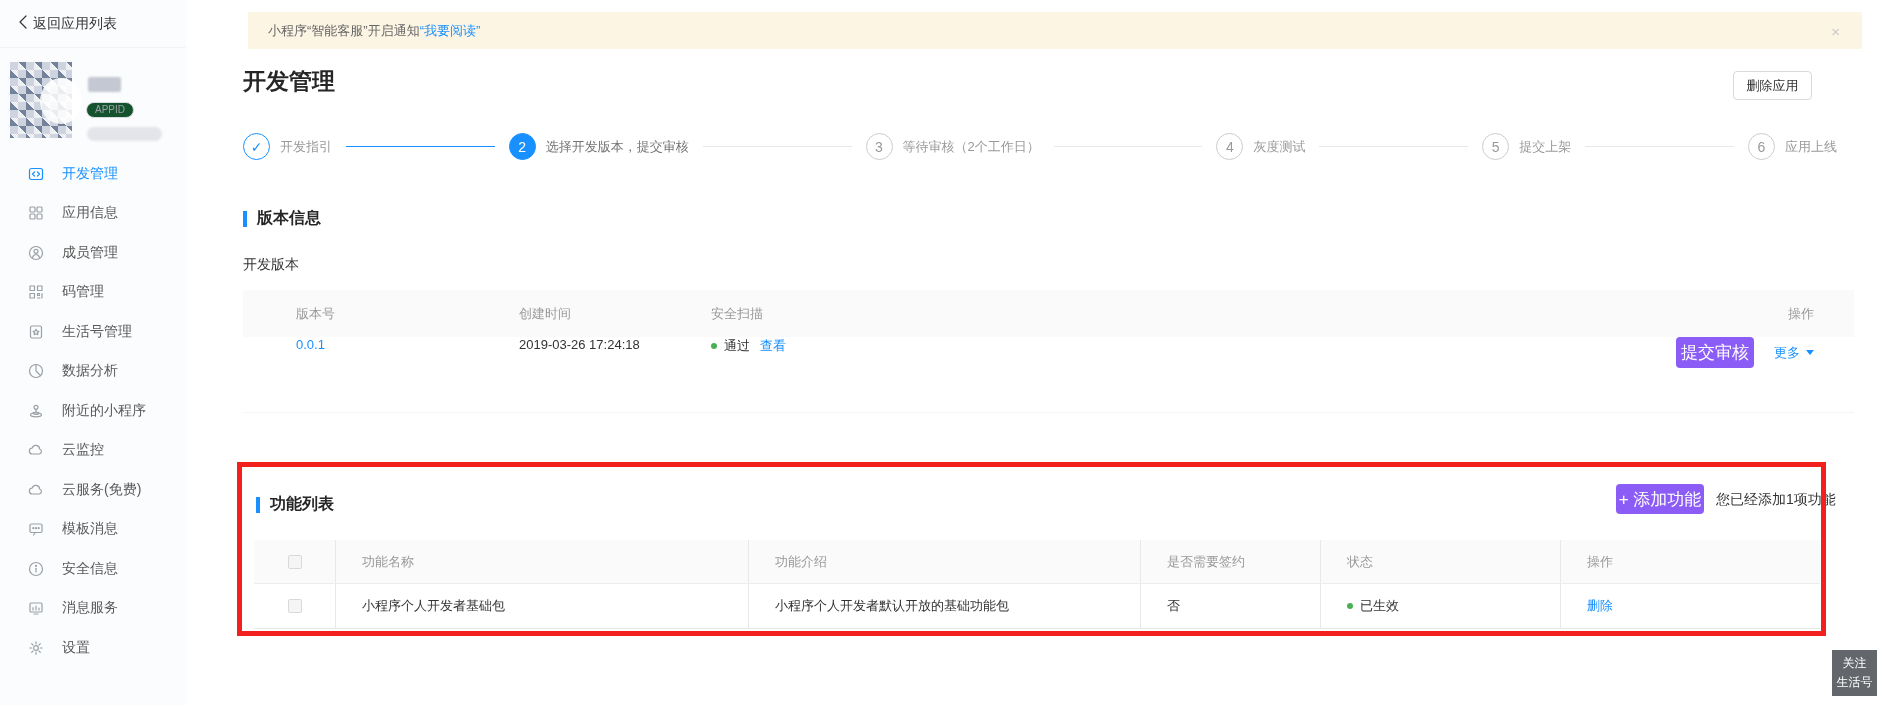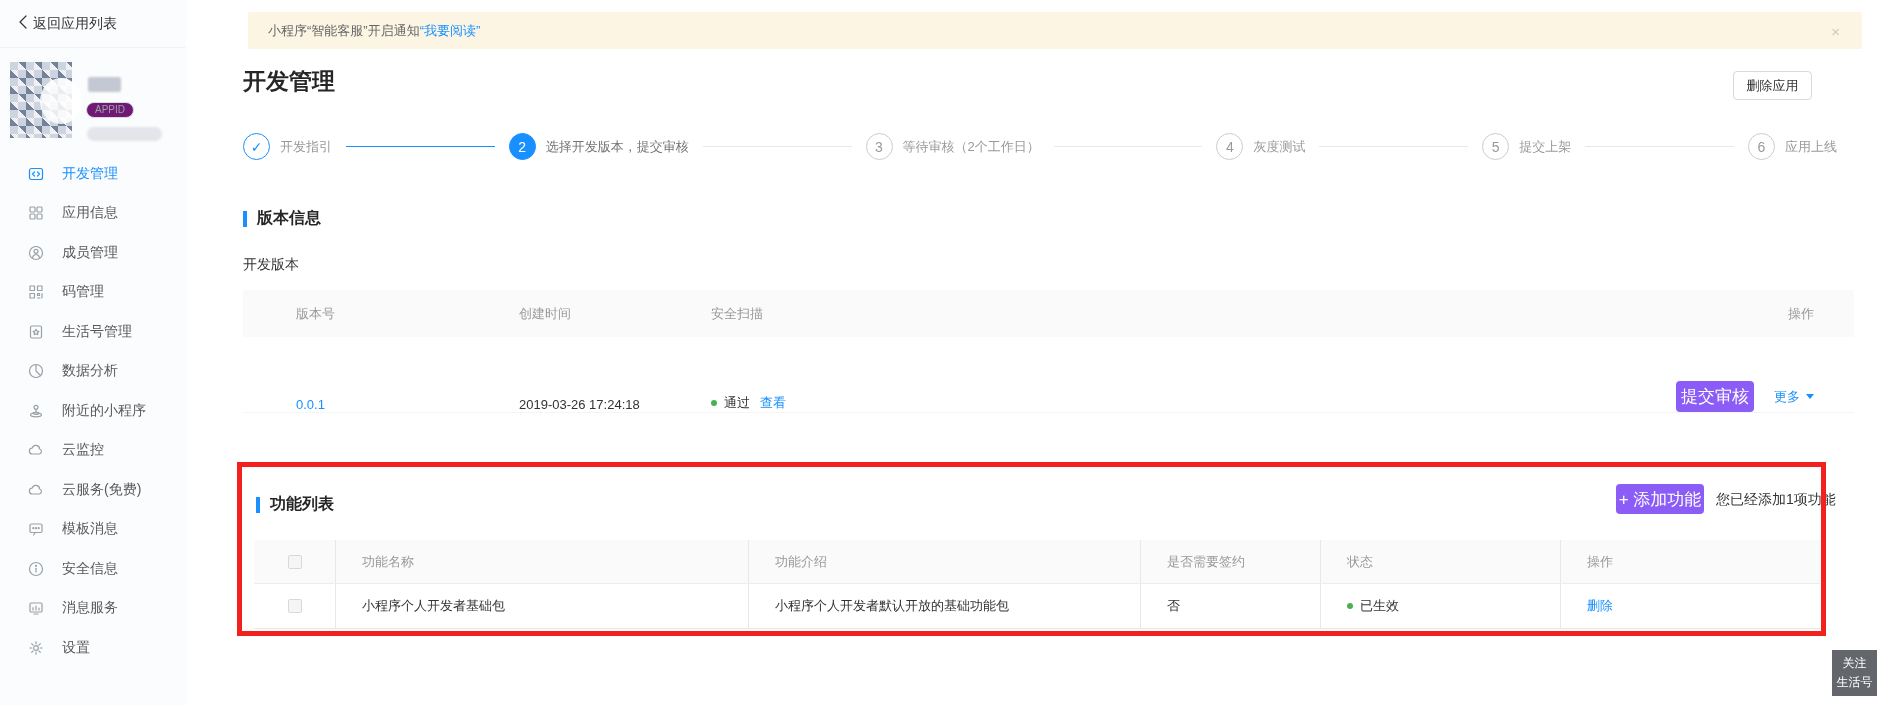--- a/index.html
+++ b/index.html
@@ -14,21 +14,21 @@
   .app-info { position:relative; height:106px; }
   .avatar { position:absolute; left:10px; top:14px; width:62px; height:76px; background-color:#cdd4e0;
     background-image:
       linear-gradient(45deg, rgba(43,62,96,.55) 25%, transparent 25%, transparent 75%, rgba(43,62,96,.55) 75%),
       linear-gradient(45deg, rgba(255,255,255,.65) 25%, transparent 25%, transparent 75%, rgba(255,255,255,.65) 75%);
     background-size:16px 16px; background-position:0 0, 8px 8px; }
   .avatar::after { content:""; position:absolute; right:-10px; top:16px; width:42px; height:46px;
     background:rgba(255,255,255,.85); border-radius:50%; }
   .blur-name { position:absolute; left:88px; top:29px; width:33px; height:15px; background:#c4c8d2; border-radius:2px; filter:blur(1px); }
   .appid-pill { position:absolute; left:86px; top:54px; border:1px solid #d8dbe0; border-radius:10px;
-    font-size:10px; color:#9aa0a6; padding:2px 8px; line-height:1; background:#701a75; }
+    font-size:10px; color:#9aa0a6; padding:2px 8px; line-height:1; background:#14532d; }
   .blur-id { position:absolute; left:87px; top:79px; width:75px; height:14px; background:#e3e5ea; border-radius:7px; filter:blur(1px); }
   .nav { position:absolute; left:0; top:154px; width:100%; }
   .nav-item { height:39.5px; display:flex; align-items:center; gap:17px; padding-left:28px; font-size:14px; color:#595959; cursor:pointer; }
   .nav-item .ic { width:17px; height:17px; color:#9aa0a6; display:flex; align-items:center; }
   .nav-item.active { color:#1890ff; }
   .nav-item.active .ic { color:#1890ff; }
   .ic svg { width:16px; height:16px; fill:none; stroke:currentColor; stroke-width:1.2; stroke-linecap:round; stroke-linejoin:round; }
 
   
   .main { position:absolute; left:186px; top:0; width:1691px; height:705px; background:#fff; }
@@ -54,21 +54,21 @@
   .conn.blue { background:#1890ff; }
 
   
   .sec-title { position:absolute; display:flex; align-items:center; gap:10px; font-size:16px; font-weight:bold; color:#262626; }
   .sec-bar { width:4px; height:16px; background:#1890ff; }
   .subtitle { position:absolute; left:57px; top:256px; font-size:14px; color:#333; }
 
   
   .vtable { position:absolute; left:57px; top:290px; width:1611px; font-size:13px; }
   .vhead { height:47px; background:#fafafa; display:flex; align-items:center; color:#999; }
-  .vrow  { height:76px; background:#fff; display:flex; align-items:flex-end; color:#333; border-bottom:1px solid #f5f5f5; }
+  .vrow  { height:76px; background:#fff; display:flex; align-items:flex-start; color:#333; border-bottom:1px solid #f5f5f5; }
   .vc1 { width:276px; padding-left:53px; }
   .vc2 { width:192px; }
   .vc3 { flex:1; display:flex; align-items:center; }
   .vc4 { width:330px; display:flex; align-items:center; justify-content:flex-end; gap:20px; padding-right:40px; }
   .link { color:#1890ff; cursor:pointer; text-decoration:none; }
   .dot-green { width:6px; height:6px; border-radius:50%; background:#49b154; margin-right:7px; }
   .primary-btn { background:#8b5cf6; color:#fff; border:none; border-radius:4px; font-size:17px; cursor:pointer;
     display:flex; align-items:center; justify-content:center; font-family:inherit; }
   .submit-btn { width:78px; height:31px; }
   .more { display:flex; align-items:center; color:#1890ff; cursor:pointer; }

